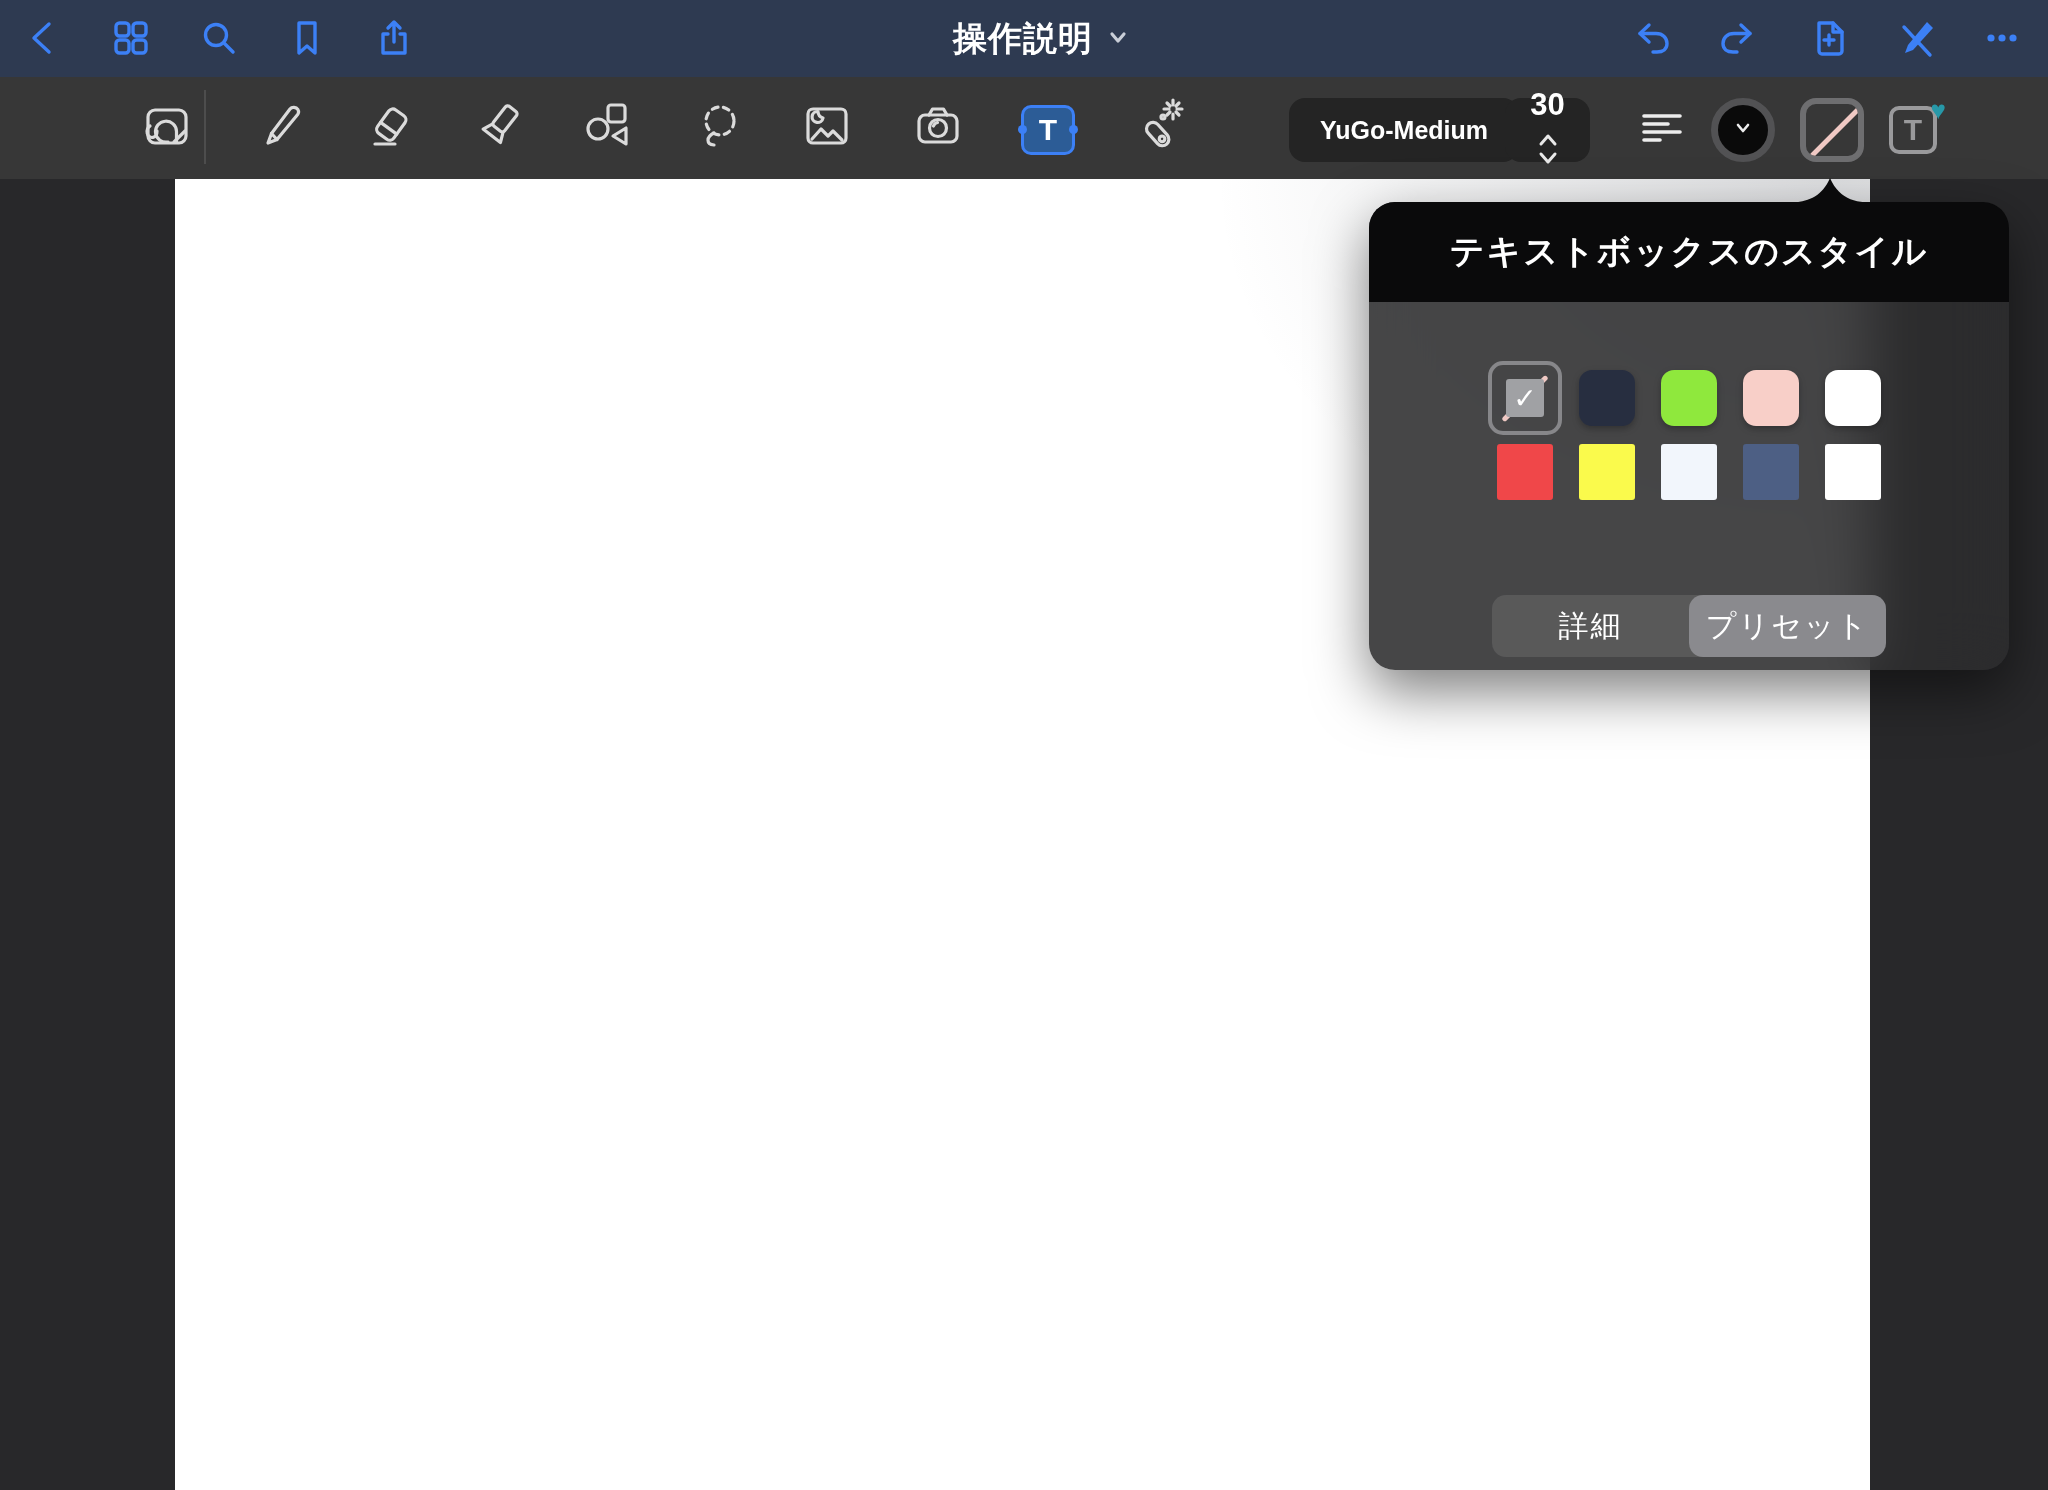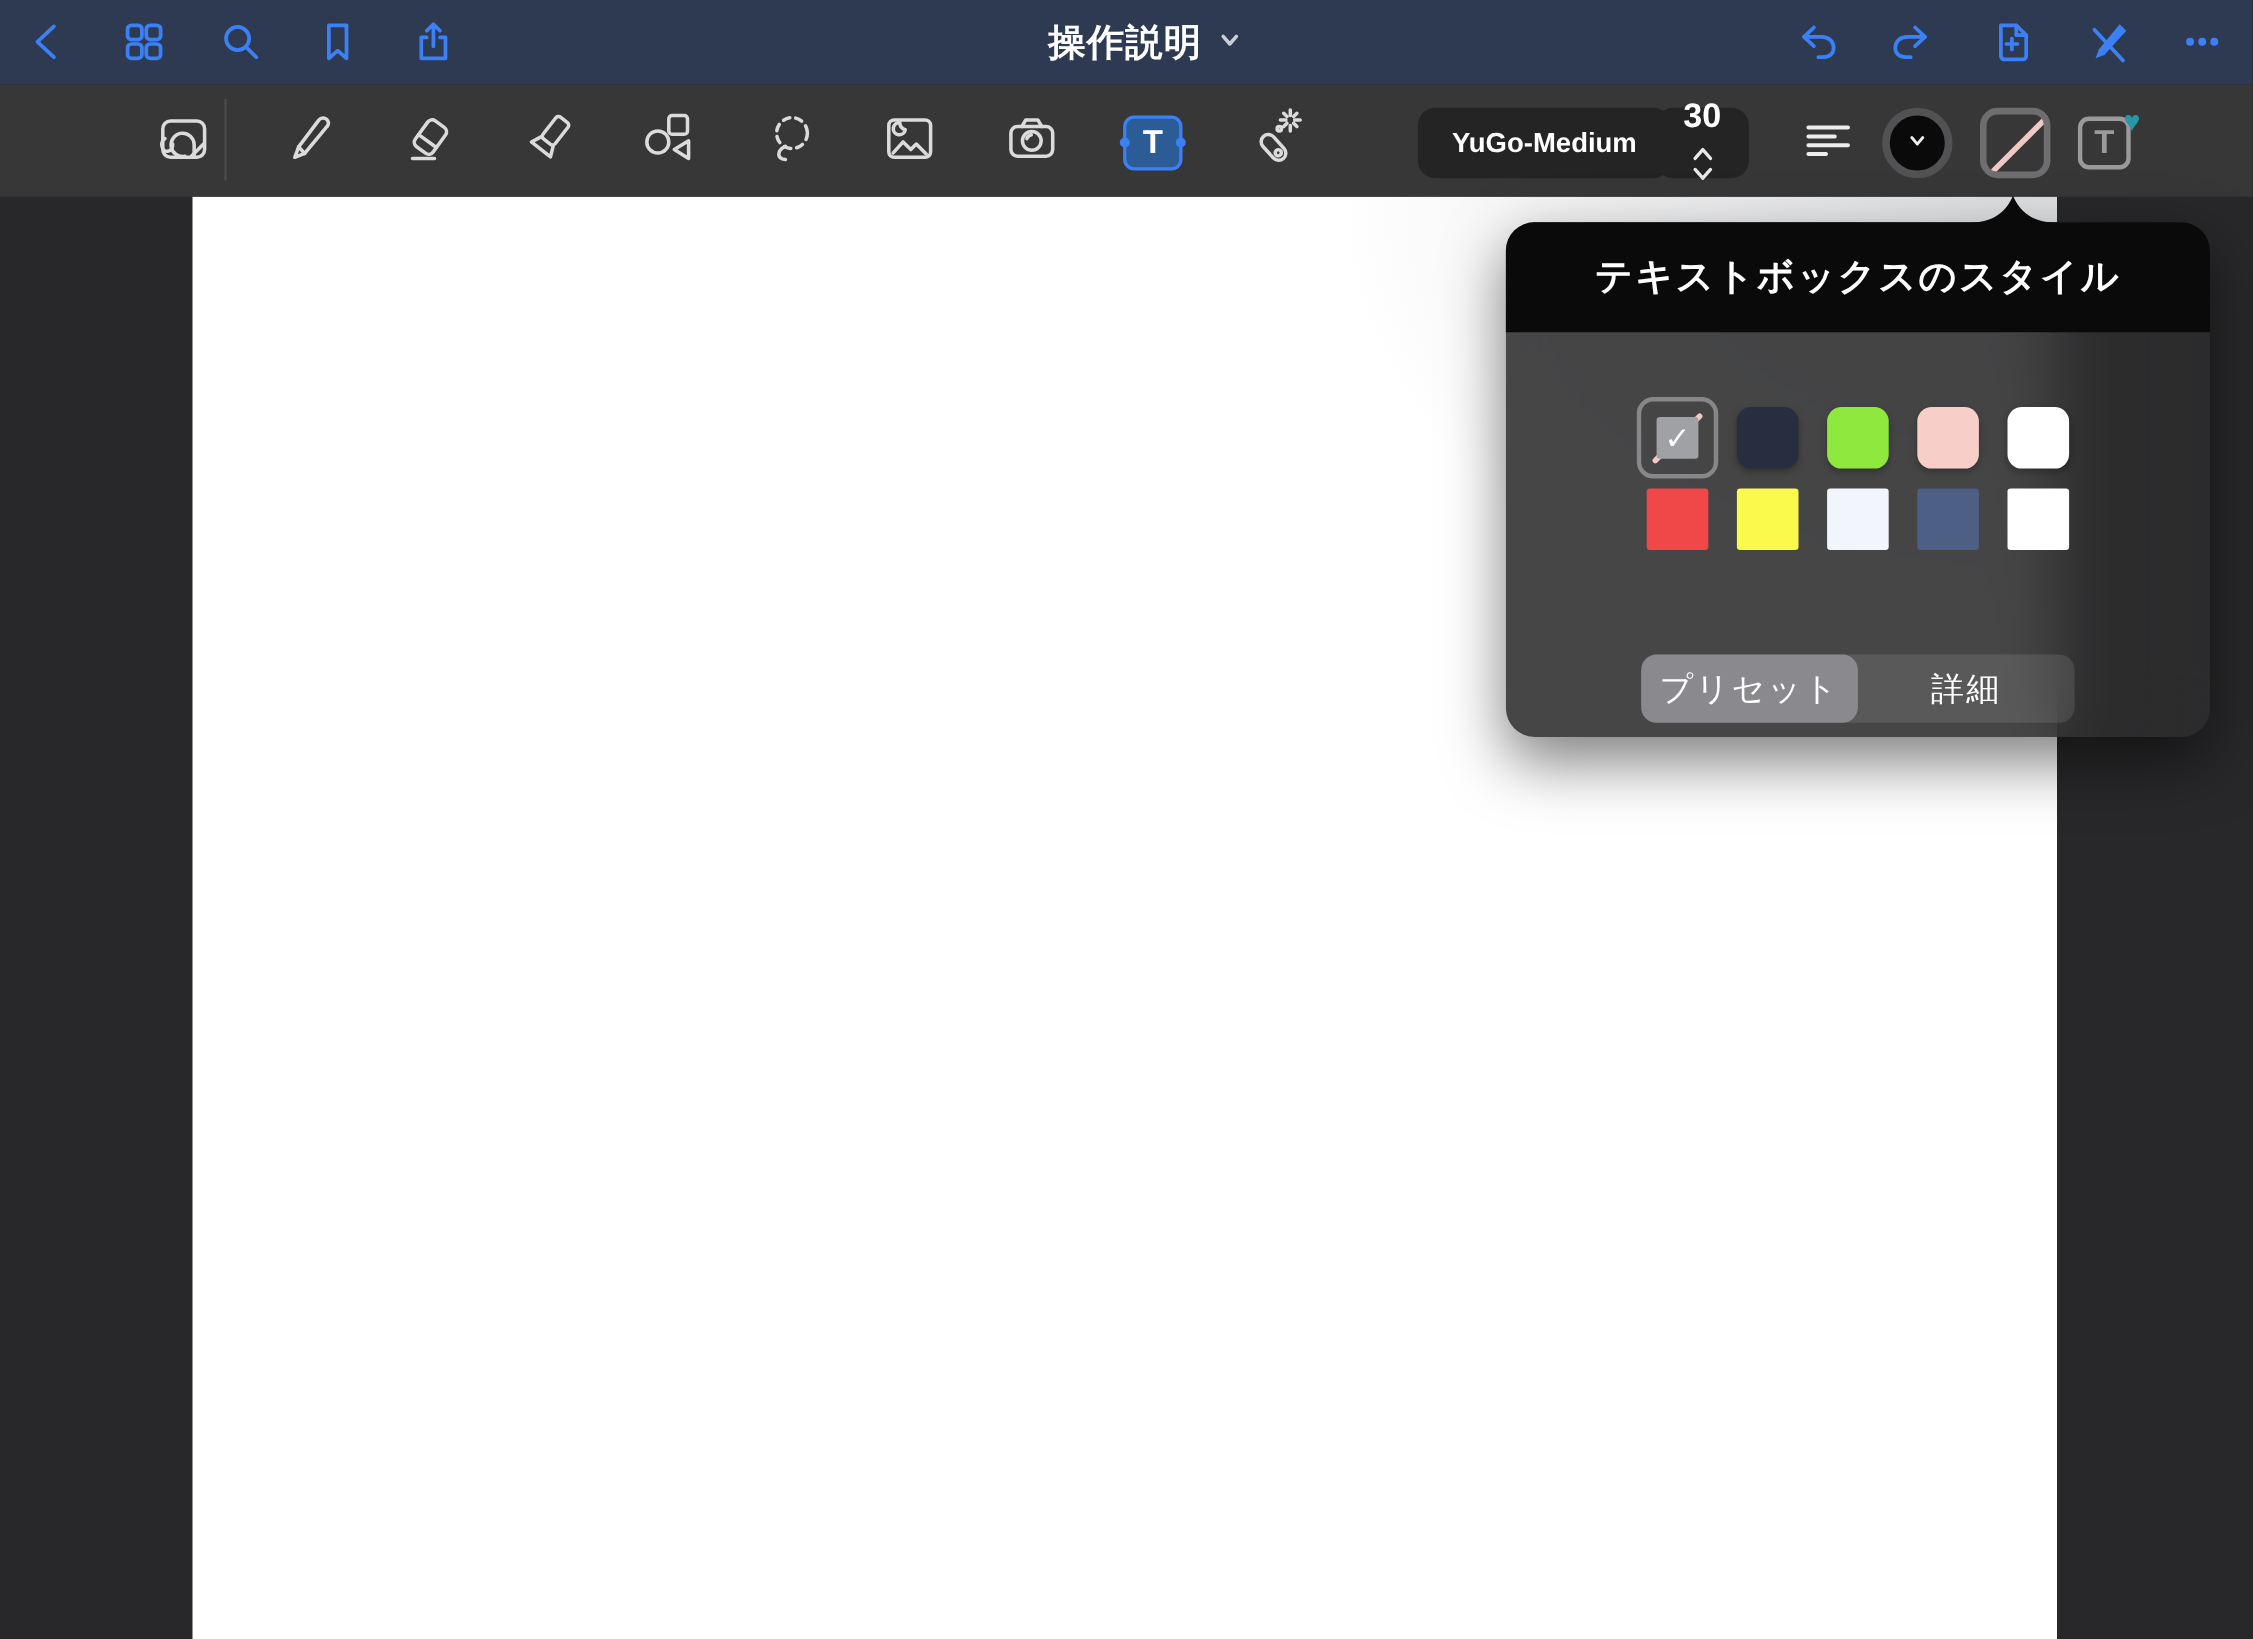--- a/index.html
+++ b/index.html
@@ -284,22 +284,22 @@
         <div class="swatch" style="background: rgb(255, 255, 255);"></div>
       </div>
     <div class="sw-row r2">
         <div class="swatch" style="background: rgb(240, 71, 73);"></div>
         <div class="swatch" style="background: rgb(250, 250, 76);"></div>
         <div class="swatch" style="background: rgb(242, 246, 252);"></div>
         <div class="swatch" style="background: rgb(77, 95, 132);"></div>
         <div class="swatch" style="background: rgb(255, 255, 255);"></div>
       </div>
     <div class="segmented">
+      <div class="segment">
+        <span>詳細</span>
+      </div>
       <div class="segment on">
         <span>プリセット</span>
       </div>
-      <div class="segment">
-        <span>詳細</span>
-      </div>
     </div>
   </div>
 
 </div>
 
 </body></html>

